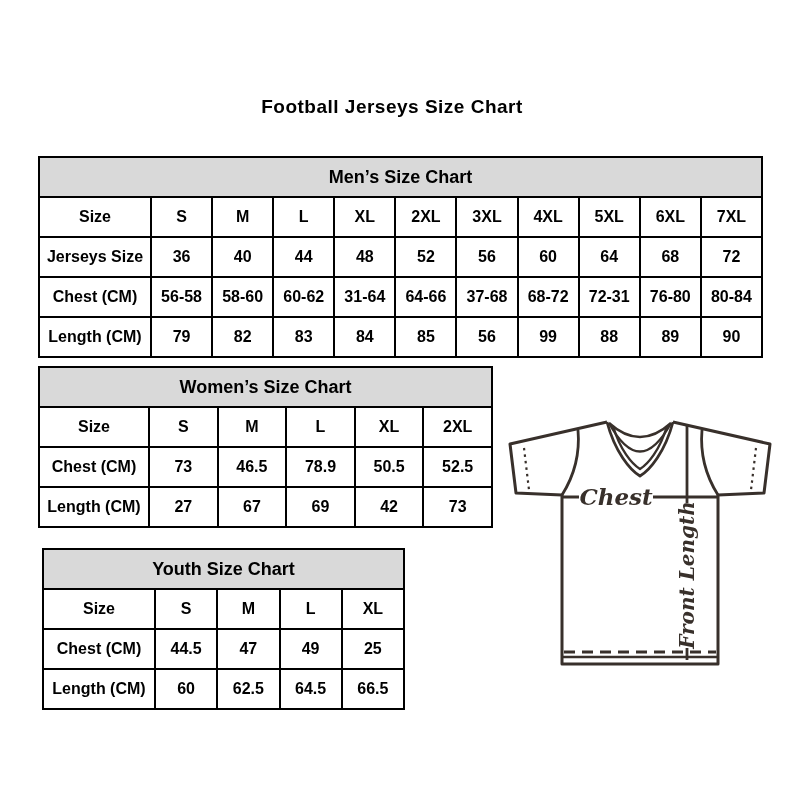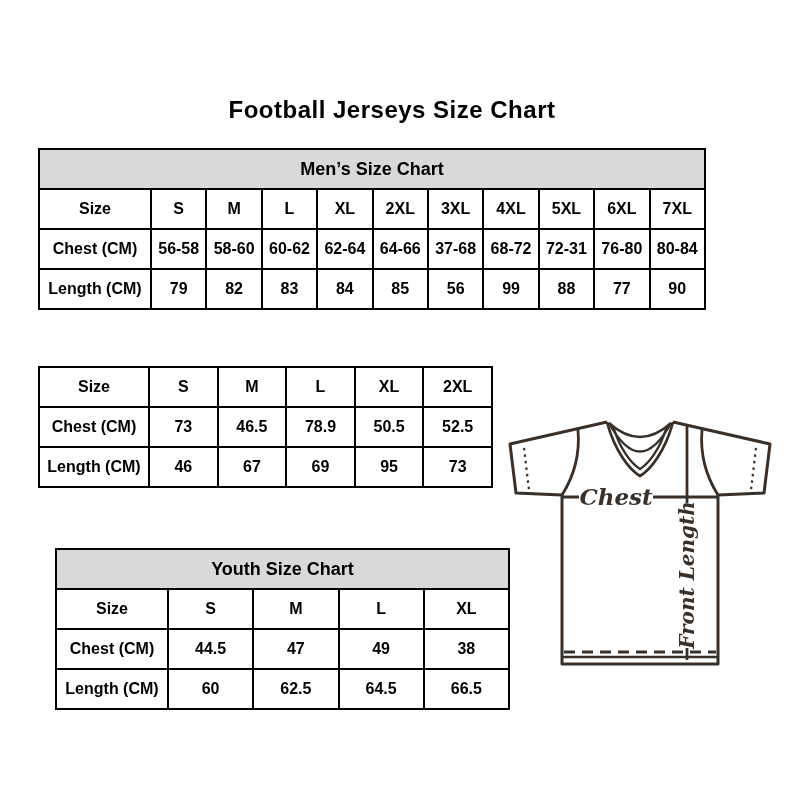--- a/index.html
+++ b/index.html
@@ -3,36 +3,36 @@
 <meta charset="utf-8">
 <style>
   html,body { margin:0; padding:0; background:#ffffff; }
   .canvas {
     position:relative; width:800px; height:800px; background:#ffffff;
     font-family:"Liberation Sans", sans-serif; color:#000;
     overflow:hidden;
   }
   .title {
     position:absolute; top:96px; left:0; width:784px;
-    text-align:center; font-size:24px; font-weight:bold; margin:0;
+    text-align:center; font-size:19px; font-weight:bold; margin:0;
     letter-spacing:0.5px;
   }
   table.size-table {
     position:absolute; border-collapse:collapse; table-layout:fixed;
     background:#fff; border:2px solid #000;
   }
   .size-table th, .size-table td {
     border:2px solid #000; text-align:center; vertical-align:middle;
     font-weight:bold; font-size:16px; padding:0; height:38px;
     overflow:hidden; white-space:nowrap;
   }
   .size-table th.band { background:#d9d9d9; font-size:18px; height:38px; }
-  .mens   { left:38px; top:148px; width:668px; }
+  .mens   { left:38px; top:156px; width:725px; }
   .womens { left:38px; top:366px; width:455px; }
-  .youth  { left:55px; top:548px; width:455px; }
+  .youth  { left:42px; top:548px; width:363px; }
   .mens   col.c0 { width:112px; }
   .womens col.c0 { width:110px; }
   .youth  col.c0 { width:112px; }
   svg.jersey { position:absolute; left:503px; top:410px; width:275px; height:280px; }
   svg.jersey .ln { fill:none; stroke:#38302b; stroke-linejoin:round; stroke-linecap:butt; }
   svg.jersey text {
     font-family:"DejaVu Serif", serif; font-style:italic; font-weight:bold;
     fill:#38302b;
   }
 </style>
@@ -68,80 +68,96 @@
       <td>L</td>
       <td>XL</td>
       <td>2XL</td>
       <td>3XL</td>
       <td>4XL</td>
       <td>5XL</td>
       <td>6XL</td>
       <td>7XL</td>
     </tr>
     <tr>
+      <td>Jerseys Size</td>
+      <td>36</td>
+      <td>40</td>
+      <td>44</td>
+      <td>48</td>
+      <td>52</td>
+      <td>56</td>
+      <td>60</td>
+      <td>64</td>
+      <td>68</td>
+      <td>72</td>
+    </tr>
+    <tr>
       <td>Chest (CM)</td>
       <td>56-58</td>
       <td>58-60</td>
       <td>60-62</td>
-      <td>62-64</td>
+      <td>31-64</td>
       <td>64-66</td>
       <td>37-68</td>
       <td>68-72</td>
       <td>72-31</td>
       <td>76-80</td>
       <td>80-84</td>
     </tr>
     <tr>
       <td>Length (CM)</td>
       <td>79</td>
       <td>82</td>
       <td>83</td>
       <td>84</td>
       <td>85</td>
       <td>56</td>
       <td>99</td>
       <td>88</td>
-      <td>77</td>
+      <td>89</td>
       <td>90</td>
     </tr>
     </tbody>
   </table>
 
   <table class="size-table womens">
     <colgroup>
         <col class="c0">
         <col>
         <col>
         <col>
         <col>
         <col>
       </colgroup>
     <tbody>
+    <tr>
+      <th class="band" colspan="6">Women’s Size Chart</th>
+    </tr>
     <tr>
       <td>Size</td>
       <td>S</td>
       <td>M</td>
       <td>L</td>
       <td>XL</td>
       <td>2XL</td>
     </tr>
     <tr>
       <td>Chest (CM)</td>
       <td>73</td>
       <td>46.5</td>
       <td>78.9</td>
       <td>50.5</td>
       <td>52.5</td>
     </tr>
     <tr>
       <td>Length (CM)</td>
-      <td>46</td>
+      <td>27</td>
       <td>67</td>
       <td>69</td>
-      <td>95</td>
+      <td>42</td>
       <td>73</td>
     </tr>
     </tbody>
   </table>
 
   <table class="size-table youth">
     <colgroup>
         <col class="c0">
         <col>
         <col>
@@ -157,21 +173,21 @@
       <td>S</td>
       <td>M</td>
       <td>L</td>
       <td>XL</td>
     </tr>
     <tr>
       <td>Chest (CM)</td>
       <td>44.5</td>
       <td>47</td>
       <td>49</td>
-      <td>38</td>
+      <td>25</td>
     </tr>
     <tr>
       <td>Length (CM)</td>
       <td>60</td>
       <td>62.5</td>
       <td>64.5</td>
       <td>66.5</td>
     </tr>
     </tbody>
   </table>

